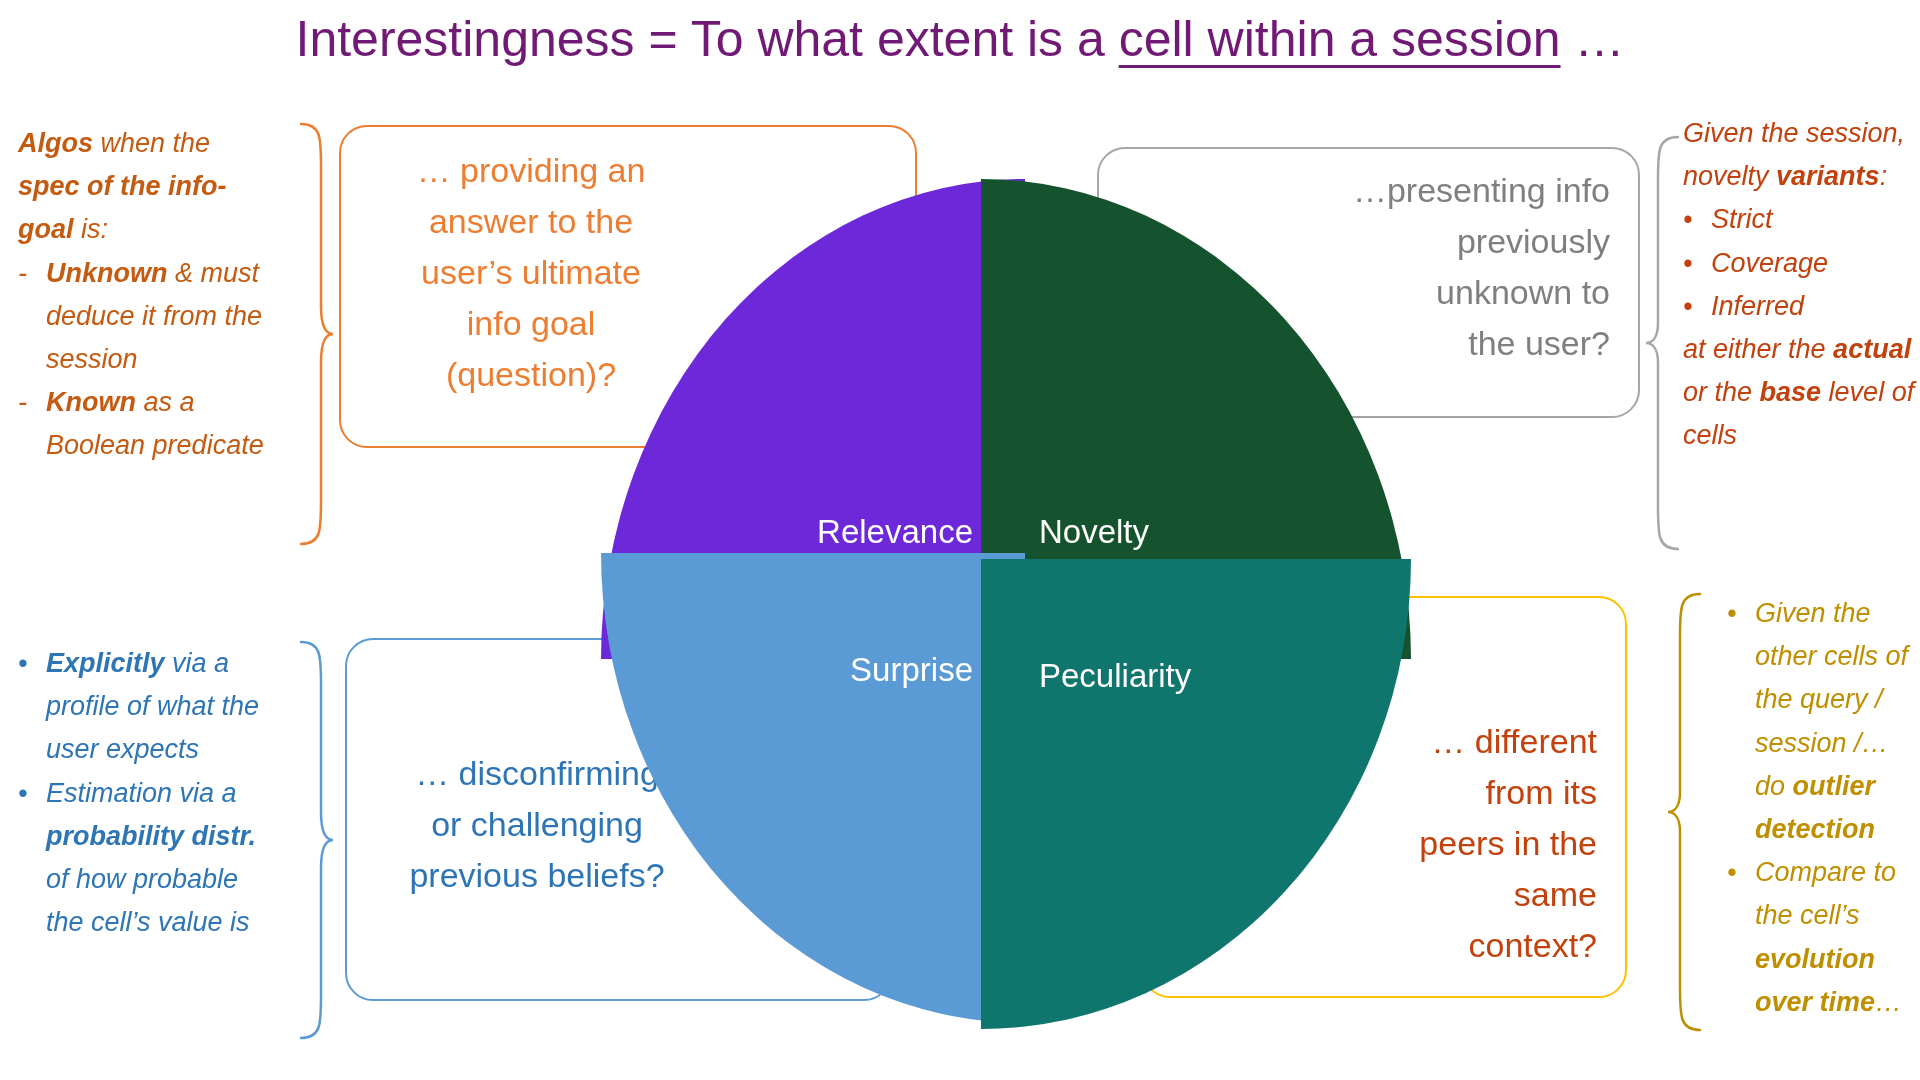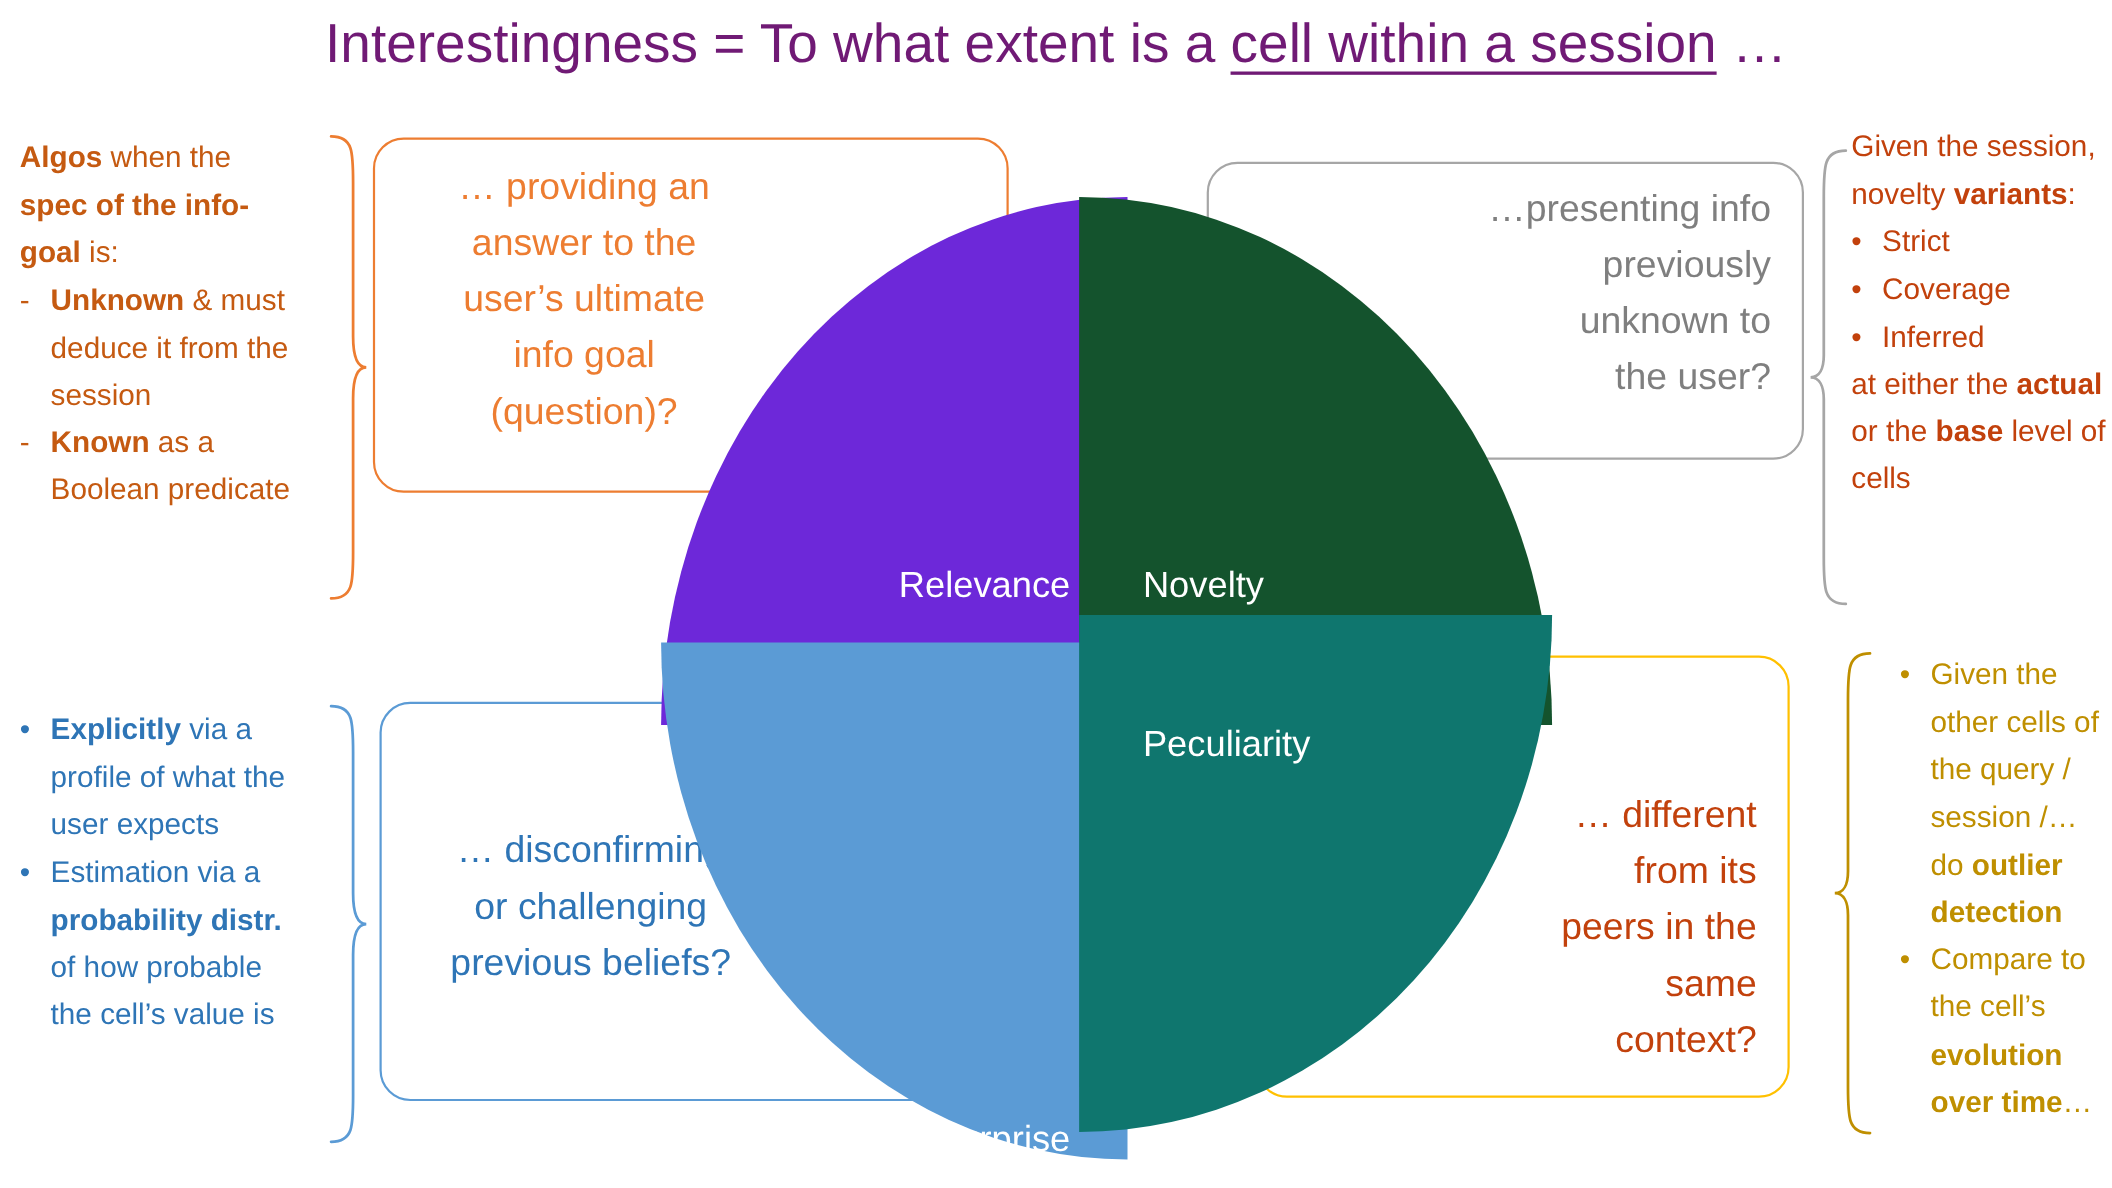--- a/index.html
+++ b/index.html
@@ -24,28 +24,28 @@
   #co-surprise .co-text{left:15px;top:108px;width:350px;text-align:center;}
   #co-peculiarity .co-text{left:20px;right:28px;top:118px;text-align:right;}
 
   
   .quad{position:absolute;width:372px;height:372px;display:flex;z-index:2;}
   .quad-label{color:#ffffff;font-size:33px;}
   #quad-relevance{left:601px;top:179px;border-radius:100% 0 0 0;
                   justify-content:flex-end;align-items:flex-end;padding:0 52px 108px 0;}
   #quad-novelty{left:981px;top:179px;border-radius:0 100% 0 0;
                 justify-content:flex-start;align-items:flex-end;padding:0 0 108px 58px;}
-  #quad-surprise{left:601px;top:584px;border-radius:0 0 0 100%;
-                 justify-content:flex-end;align-items:flex-end;padding:98px 52px 0 0;}
+  #quad-surprise{left:601px;top:553px;border-radius:0 0 0 100%;
+                 justify-content:flex-end;align-items:flex-start;padding:98px 52px 0 0;}
   #quad-peculiarity{left:981px;top:559px;border-radius:0 0 100% 0;
                     justify-content:flex-start;align-items:flex-start;padding:98px 0 0 58px;}
 
   
   .ann{position:absolute;font-size:27px;line-height:1.6;z-index:3;}
-  .ann-line{display:flex;}
+  .ann-line{display:flex;font-style:italic;}
   .ann-bullet{width:28px;flex-shrink:0;}
   .ann-bullet:empty{display:none;}
   .ann-text{flex:1;}
   #ann-left-top{left:18px;top:122px;width:250px;}
   #ann-left-bottom{left:18px;top:642px;width:250px;}
   #ann-right-top{left:1683px;top:112px;width:235px;}
   #ann-right-bottom{left:1727px;top:592px;width:192px;}
 
   
   .brace{position:absolute;z-index:3;}

